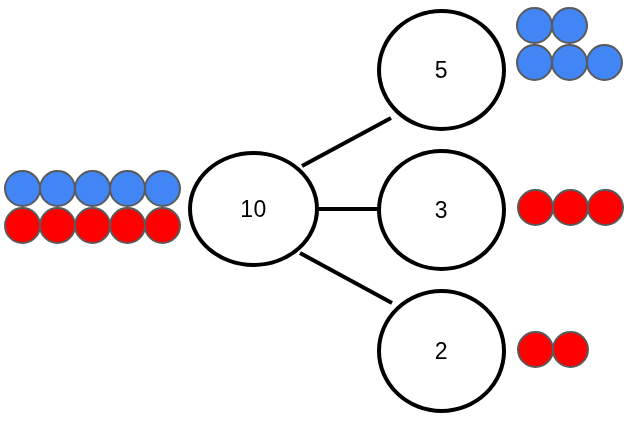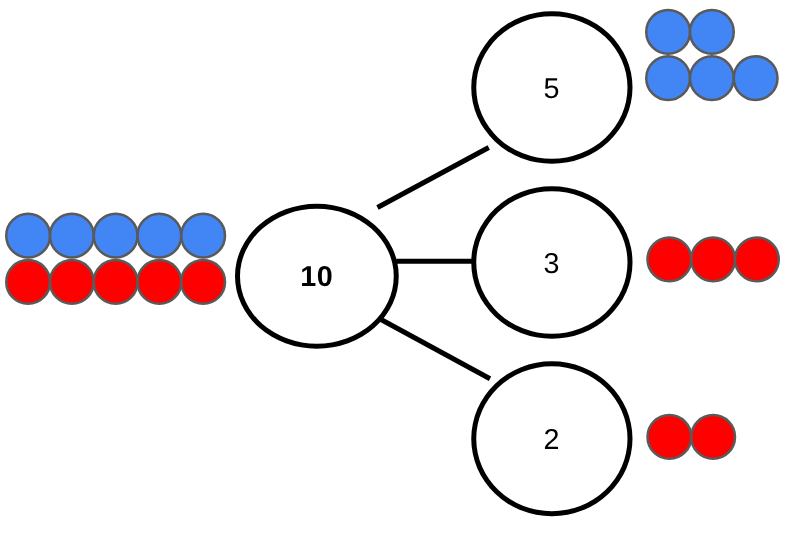--- a/index.html
+++ b/index.html
@@ -37,24 +37,23 @@
   }
   .node-label {
     font-family: "Liberation Sans", sans-serif;
     font-size: 23px;
     color: #000000;
     line-height: 1;
     letter-spacing: 0.5px;
   }
   .node-total {
     left: 188px;
-    top: 163px;
+    top: 151px;
     width: 131px;
     height: 116px;
-    font-weight: bold;
   }
   .node-part-0 {
     left: 377px;
     top: 9px;
     width: 129px;
     height: 122px;
   }
   .node-part-1 {
     left: 377px;
     top: 149px;

